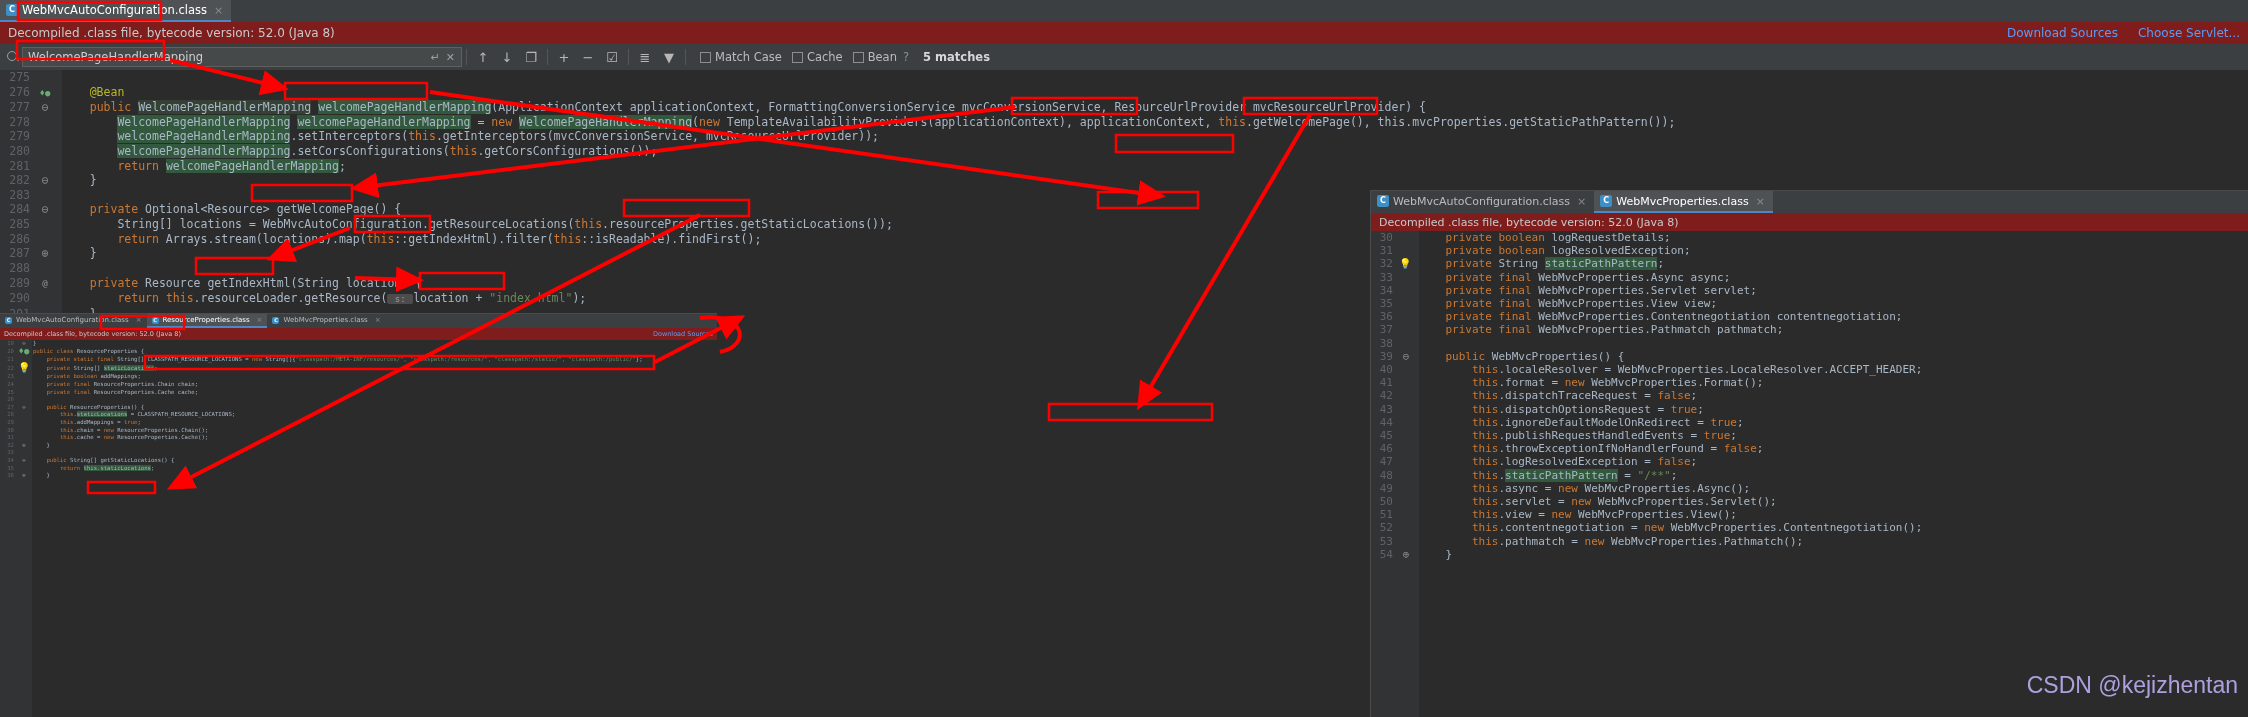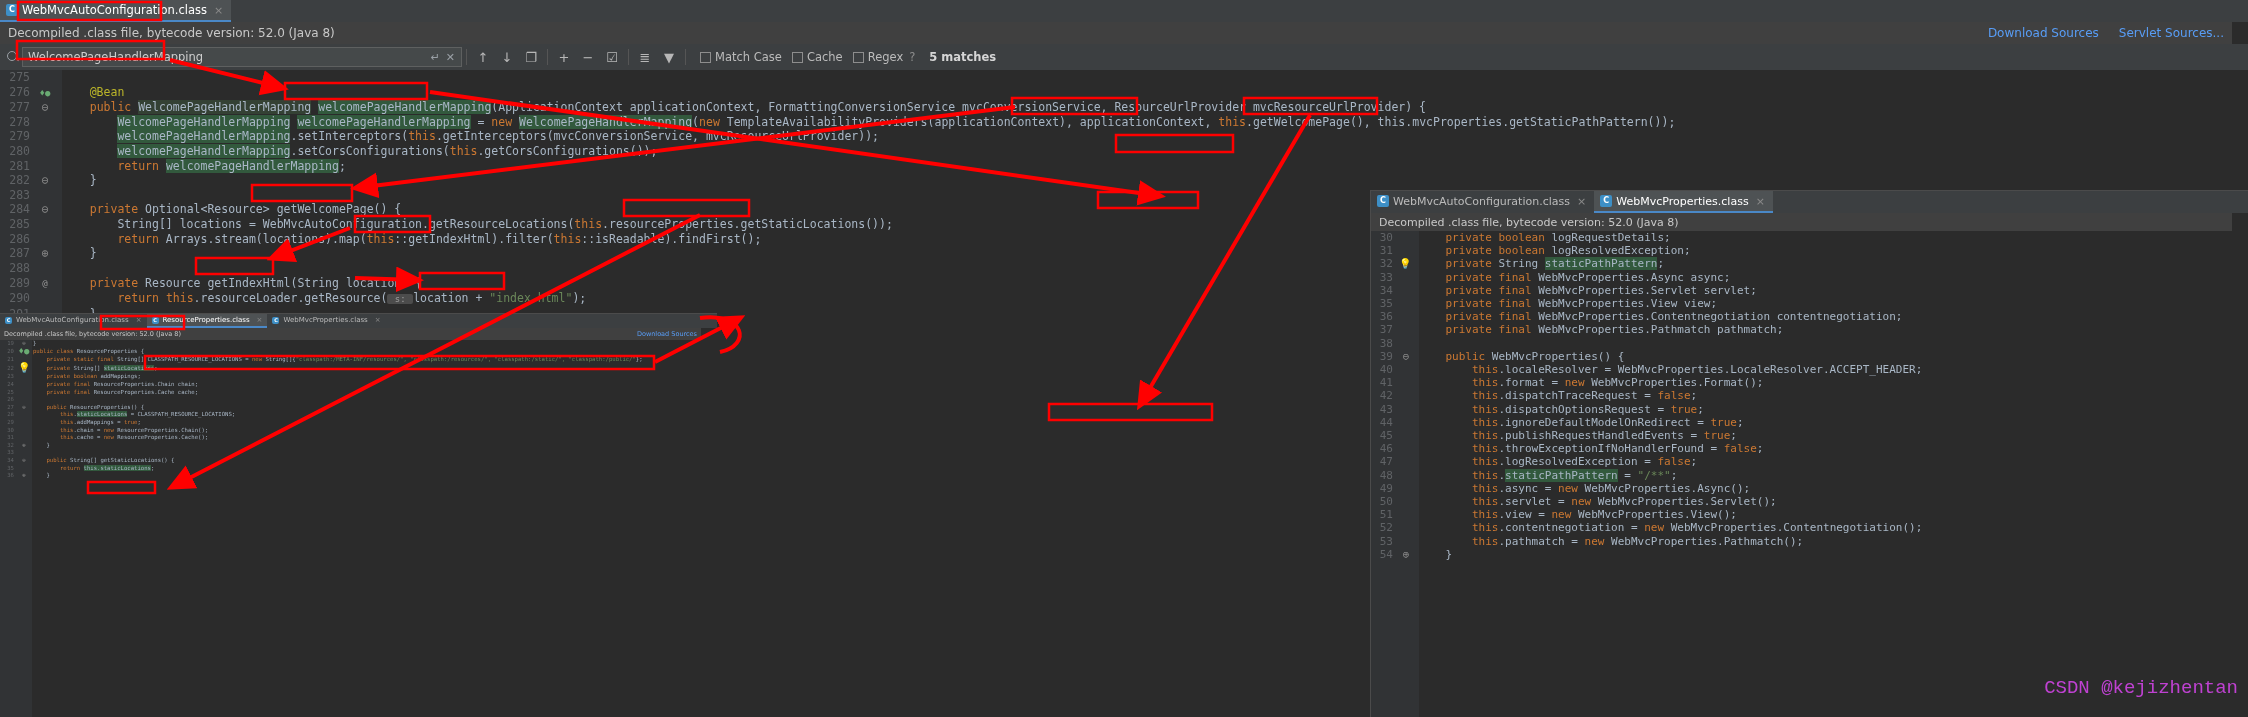--- a/index.html
+++ b/index.html
@@ -26,22 +26,22 @@
   }
   .tab.active { background:#4e5254; color:#ffffff; border-bottom: 2px solid #4a88c7; }
   .tab .cicon {
     width: 12px; height: 12px; border-radius: 2px;
     background: #3d8fc6; color:#fff; font-size: 8px; line-height: 12px;
     text-align:center; font-weight:bold; flex:0 0 auto;
   }
   .tab .closex { color:#8a8a8a; font-size: 11px; margin-left: 3px; }
 
   .notifbar {
-    position:absolute; left:0; right:16px; height:22px;
-    background:#404040; color:#c8c8c8;
+    position:absolute; left:0; right:0; height:22px;
+    background:#7f1d1d; color:#c8c8c8;
     font-size: 12px; display:flex; align-items:center;
     padding-left: 8px;
     text-align: right;
   }
   .notifbar .links { margin-left:auto; display:flex; gap:20px; padding-right:8px; }
   .notifbar .links a { color:#589df6; text-decoration:none; font-size:12px; }
 
   
   .findbar {
     position:absolute; left:0; right:0; height:26px;
@@ -96,22 +96,22 @@
   .str  { color:#6a8759; }
   .anno { color:#bbb529; }
   .hl   { background:#32593d; }
   .hl2  { background:#344134; }
   .plbl { background:#4c4c4c; color:#9e9e9e; font-size:9px; padding:0 2px; border-radius:2px;}
 
   
   #ann { position:absolute; left:0; top:0; width:2248px; height:717px; pointer-events:none; }
 
   .watermark{
-    position:absolute; color:#d946ef; font-size:19px;
-    font-family:Liberation Mono, monospace; opacity:.85;
+    position:absolute; color:#c4b5fd; font-size:23px;
+    font-family:Liberation Sans, sans-serif; opacity:.85;
   }
   .bulb { color:#f5c518; font-size:10px; }
   .gicon { font-size:9px; }
 </style>
 </head>
 <body>
 
 <div id="root">
 
   <div class="codepane" style="left:0;top:0;width:2248px;height:717px;">
@@ -121,21 +121,21 @@
         <span class="cicon">C</span>
         <span>WebMvcAutoConfiguration.class</span>
         <span class="closex">×</span>
       </div>
     </div>
 
     <div class="notifbar" style="top:22px;">
       <span>Decompiled .class file, bytecode version: 52.0 (Java 8)</span>
       <span class="links">
         <a href="#">Download Sources</a>
-        <a href="#">Servlet Sources...</a>
+        <a href="#">Choose Servlet...</a>
       </span>
     </div>
 
     <div class="findbar" style="top:44px;">
       <span class="find-search-icon"></span>
       <span class="find-input-wrap">
         <input class="find-input" value="WelcomePageHandlerMapping" style="">
         <span class="hist">↵</span>
         <span class="clr">✕</span>
       </span>
@@ -154,21 +154,21 @@
       <span class="chkwrap">
         <span class="chkbox"></span>
         <span>Match Case</span>
       </span>
       <span class="chkwrap">
         <span class="chkbox"></span>
         <span>Cache</span>
       </span>
       <span class="chkwrap">
         <span class="chkbox"></span>
-        <span>Regex</span>
+        <span>Bean</span>
       </span>
       <span class="qmark">?</span>
       <span class="matches">5 matches</span>
     </div>
 
     <div class="gutter" style="top:70px;left:0;width:62px;bottom:0;"></div>
     <div class="code" id="main-code" style="top:70px;font-size:11.5px;line-height:14.6px;"><div class="ln"><span class="lnum" style="width: 34px; padding-right: 4px;">275</span><span class="fold" style="width: 22px;"></span><span class="ltxt" style="padding-left: 6px;"></span></div><div class="ln"><span class="lnum" style="width: 34px; padding-right: 4px;">276</span><span class="fold" style="width: 22px;"><span class="gicon" style="color:#6aab73">♦●</span></span><span class="ltxt" style="padding-left: 6px;"><span class="anno">    @Bean</span></span></div><div class="ln"><span class="lnum" style="width: 34px; padding-right: 4px;">277</span><span class="fold" style="width: 22px;">⊖</span><span class="ltxt" style="padding-left: 6px;"><span>    </span><span class="kw">public</span><span> </span><span class="hl2">WelcomePageHandlerMapping</span><span> </span><span class="hl">welcomePageHandlerMapping</span><span>(ApplicationContext applicationContext, FormattingConversionService mvcConversionService, ResourceUrlProvider mvcResourceUrlProvider) {</span></span></div><div class="ln"><span class="lnum" style="width: 34px; padding-right: 4px;">278</span><span class="fold" style="width: 22px;"></span><span class="ltxt" style="padding-left: 6px;"><span>        </span><span class="hl">WelcomePageHandlerMapping</span><span> </span><span class="hl">welcomePageHandlerMapping</span><span> = </span><span class="kw">new</span><span> </span><span class="hl">WelcomePageHandlerMapping</span><span>(</span><span class="kw">new</span><span> TemplateAvailabilityProviders(applicationContext), applicationContext, </span><span class="kw">this</span><span>.getWelcomePage(), </span><span>this</span><span>.mvcProperties.getStaticPathPattern());</span></span></div><div class="ln"><span class="lnum" style="width: 34px; padding-right: 4px;">279</span><span class="fold" style="width: 22px;"></span><span class="ltxt" style="padding-left: 6px;"><span>        </span><span class="hl">welcomePageHandlerMapping</span><span>.setInterceptors(</span><span class="kw">this</span><span>.getInterceptors(mvcConversionService, mvcResourceUrlProvider));</span></span></div><div class="ln"><span class="lnum" style="width: 34px; padding-right: 4px;">280</span><span class="fold" style="width: 22px;"></span><span class="ltxt" style="padding-left: 6px;"><span>        </span><span class="hl">welcomePageHandlerMapping</span><span>.setCorsConfigurations(</span><span class="kw">this</span><span>.getCorsConfigurations());</span></span></div><div class="ln"><span class="lnum" style="width: 34px; padding-right: 4px;">281</span><span class="fold" style="width: 22px;"></span><span class="ltxt" style="padding-left: 6px;"><span>        </span><span class="kw">return</span><span> </span><span class="hl">welcomePageHandlerMapping</span><span>;</span></span></div><div class="ln"><span class="lnum" style="width: 34px; padding-right: 4px;">282</span><span class="fold" style="width: 22px;">⊖</span><span class="ltxt" style="padding-left: 6px;"><span>    }</span></span></div><div class="ln"><span class="lnum" style="width: 34px; padding-right: 4px;">283</span><span class="fold" style="width: 22px;"></span><span class="ltxt" style="padding-left: 6px;"></span></div><div class="ln"><span class="lnum" style="width: 34px; padding-right: 4px;">284</span><span class="fold" style="width: 22px;">⊖</span><span class="ltxt" style="padding-left: 6px;"><span>    </span><span class="kw">private</span><span> Optional&lt;Resource&gt; getWelcomePage() {</span></span></div><div class="ln"><span class="lnum" style="width: 34px; padding-right: 4px;">285</span><span class="fold" style="width: 22px;"></span><span class="ltxt" style="padding-left: 6px;"><span>        String[] locations = WebMvcAutoConfiguration.getResourceLocations(</span><span class="kw">this</span><span>.resourceProperties.getStaticLocations());</span></span></div><div class="ln"><span class="lnum" style="width: 34px; padding-right: 4px;">286</span><span class="fold" style="width: 22px;"></span><span class="ltxt" style="padding-left: 6px;"><span>        </span><span class="kw">return</span><span> Arrays.stream(locations).map(</span><span class="kw">this</span><span>::getIndexHtml).filter(</span><span class="kw">this</span><span>::isReadable).findFirst();</span></span></div><div class="ln"><span class="lnum" style="width: 34px; padding-right: 4px;">287</span><span class="fold" style="width: 22px;">⊕</span><span class="ltxt" style="padding-left: 6px;"><span>    }</span></span></div><div class="ln"><span class="lnum" style="width: 34px; padding-right: 4px;">288</span><span class="fold" style="width: 22px;"></span><span class="ltxt" style="padding-left: 6px;"></span></div><div class="ln"><span class="lnum" style="width: 34px; padding-right: 4px;">289</span><span class="fold" style="width: 22px;"><span class="gicon" style="color:#999">@</span></span><span class="ltxt" style="padding-left: 6px;"><span>    </span><span class="kw">private</span><span> Resource getIndexHtml(String location) {</span></span></div><div class="ln"><span class="lnum" style="width: 34px; padding-right: 4px;">290</span><span class="fold" style="width: 22px;"></span><span class="ltxt" style="padding-left: 6px;"><span>        </span><span class="kw">return</span><span> </span><span class="kw">this</span><span>.resourceLoader.getResource(</span><span class="plbl"> s: </span><span>location + </span><span class="str">"index.html"</span><span>);</span></span></div><div class="ln"><span class="lnum" style="width: 34px; padding-right: 4px;">291</span><span class="fold" style="width: 22px;"></span><span class="ltxt" style="padding-left: 6px;"><span>    }</span></span></div></div>
   </div>
 
   <div class="codepane" style="left:0;top:313px;width:717px;height:404px;border-top:1px solid #4b4b4b;">

